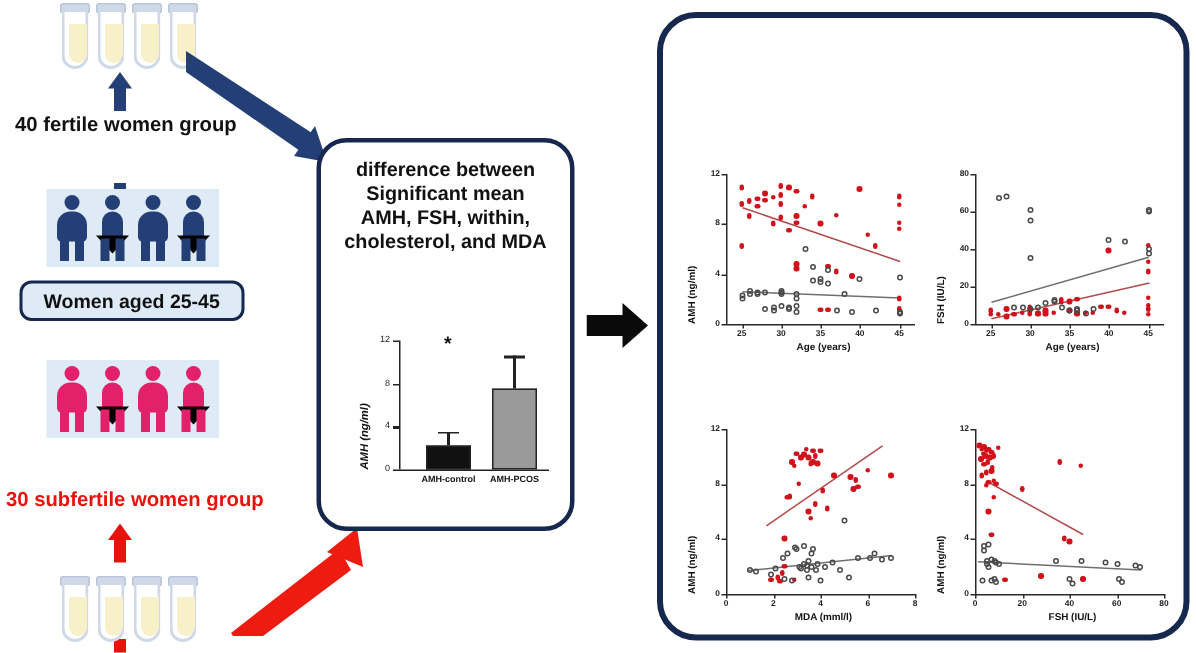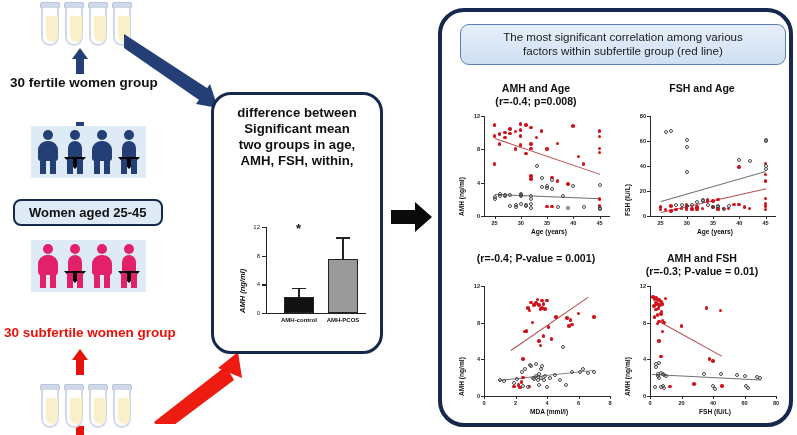--- a/index.html
+++ b/index.html
@@ -118,21 +118,21 @@
         <div class="tube-fluid"></div>
       </div>
     </div>
   </div>
 
 <div class="abs varrow" style="left:72px;top:48px;height:26px;">
   <div class="stem" style="background:#233f76;top:10px;height:16px;"></div>
   <div class="head" style="border-bottom:11px solid #233f76;top:0;"></div>
 </div>
 
-<div class="abs vlabel" id="fertile-label" style="left:10px;top:75px;">30 fertile women group</div>
+<div class="abs vlabel" id="fertile-label" style="left:10px;top:75px;">40 fertile women group</div>
 
 <div class="abs varrow" style="left:72px;top:96px;height:26px;">
   <div class="stem" style="background:#233f76;top:0;height:16px;"></div>
   <div class="head" style="border-top:11px solid #233f76;top:15px;"></div>
 </div>
 
 <div class="abs people-box navy" id="people-navy" style="left:31px;top:126px;">
     <div class="person">
       <div class="p-head"></div>
       <div class="p-body"></div>
@@ -148,21 +148,21 @@
       <div class="p-body"></div>
       <div class="p-legs"></div>
     </div>
     <div class="person skirt">
       <div class="p-head"></div>
       <div class="p-body"></div>
       <div class="p-legs"></div>
     </div>
   </div>
 
-<div class="abs pillbox" id="age-box" style="left:13px;top:199px;">Women aged 25-45</div>
+<div class="abs pillbox" id="age-box" style="left:13px;top:187px;">Women aged 25-45</div>
 
 <div class="abs people-box pink" id="people-pink" style="left:31px;top:240px;">
     <div class="person">
       <div class="p-head"></div>
       <div class="p-body"></div>
       <div class="p-legs"></div>
     </div>
     <div class="person skirt">
       <div class="p-head"></div>
       <div class="p-body"></div>
@@ -236,22 +236,22 @@
 <div class="abs" style="left:391px;top:200px;width:42px;height:34px;">
   <svg width="42" height="34" viewBox="0 0 42 34">
     <path d="M0,10 L24,10 L24,2 L41,17 L24,32 L24,24 L0,24 Z" fill="#0a0a0a"></path>
   </svg>
 </div>
 
 <div class="abs" id="center-box">
   <div id="center-text">
     <div>difference between</div>
     <div>Significant mean</div>
-    <div>two groups in age,</div>
     <div>AMH, FSH, within,</div>
+    <div>cholesterol, and MDA</div>
   </div>
   <div id="barchart">
       <div class="bc-axis" style="left:34px;top:10px;width:1.3px;height:86px;"></div>
       <div class="bc-axis" style="left:34px;top:96px;width:100px;height:1.3px;"></div>
       <div class="bc-axis" style="left:30px;top:96px;width:4px;height:1.2px;"></div>
       <div class="bc-ticklab" style="top:96px;right:112px;">0</div>
       <div class="bc-axis" style="left:30px;top:67.33333333333334px;width:4px;height:1.2px;"></div>
       <div class="bc-ticklab" style="top:67.33333333333334px;right:112px;">4</div>
       <div class="bc-axis" style="left:30px;top:38.66666666666667px;width:4px;height:1.2px;"></div>
       <div class="bc-ticklab" style="top:38.66666666666667px;right:112px;">8</div>
@@ -264,30 +264,22 @@
       <div class="bc-xlab" style="left:42px;top:100px;width:50px;">AMH-control</div>
       <div class="bc-bar" style="left:96px;top:41.53333333333334px;width:30px;height:54.46666666666666px;background:#9a9a9a;border:0.8px solid #222;box-sizing:border-box;"></div>
       <div class="bc-err" style="left:110.3px;top:20.03333333333333px;height:21.500000000000007px;"></div>
       <div class="bc-errcap" style="left:104px;top:20.03333333333333px;width:14px;"></div>
       <div class="bc-xlab" style="left:86px;top:100px;width:50px;">AMH-PCOS</div>
       <div class="bc-star" style="left:64px;top:4px;">*</div>
     </div>
 </div>
 
 <div class="abs" id="right-panel">
-  <div id="panel-caption">
-    <div>The most significant correlation among various</div>
-    <div>factors within subfertile group (red line)</div>
-  </div>
 
   <div class="plot" id="plot-0" style="left:12px;top:70px;width:164px;height:160px;">
-      <div class="plot-title">
-        <div>AMH and Age</div>
-        <div>(r=-0.4; p=0.008)</div>
-      </div>
       <div class="ax" style="left:30px;top:34px;width:1.1px;height:100px;"></div>
       <div class="ax" style="left:30px;top:134px;width:126px;height:1.1px;"></div>
       <div class="tk" style="left:40.5px;top:134px;width:1px;height:3px;"></div>
       <div class="tklab" style="left:35.5px;top:138px;width:10px;text-align:center;">25</div>
       <div class="tk" style="left:66.75px;top:134px;width:1px;height:3px;"></div>
       <div class="tklab" style="left:61.75px;top:138px;width:10px;text-align:center;">30</div>
       <div class="tk" style="left:93px;top:134px;width:1px;height:3px;"></div>
       <div class="tklab" style="left:88px;top:138px;width:10px;text-align:center;">35</div>
       <div class="tk" style="left:119.25px;top:134px;width:1px;height:3px;"></div>
       <div class="tklab" style="left:114.25px;top:138px;width:10px;text-align:center;">40</div>
@@ -376,21 +368,20 @@
       <div class="dot-open" style="left:106.75px;top:112px;"></div>
       <div class="dot-open" style="left:112px;top:123.66666666666667px;"></div>
       <div class="dot-open" style="left:117.25px;top:102px;"></div>
       <div class="dot-open" style="left:127.75px;top:122.83333333333333px;"></div>
       <div class="dot-open" style="left:143.5px;top:101.16666666666666px;"></div>
       <div class="dot-open" style="left:143.5px;top:123.66666666666667px;"></div>
       <div class="dot-open" style="left:143.5px;top:125.33333333333333px;"></div>
     </div>
   <div class="plot" id="plot-1" style="left:178px;top:70px;width:164px;height:160px;">
       <div class="plot-title">
-        <div>FSH and Age</div>
       </div>
       <div class="ax" style="left:30px;top:34px;width:1.1px;height:100px;"></div>
       <div class="ax" style="left:30px;top:134px;width:126px;height:1.1px;"></div>
       <div class="tk" style="left:40.5px;top:134px;width:1px;height:3px;"></div>
       <div class="tklab" style="left:35.5px;top:138px;width:10px;text-align:center;">25</div>
       <div class="tk" style="left:66.75px;top:134px;width:1px;height:3px;"></div>
       <div class="tklab" style="left:61.75px;top:138px;width:10px;text-align:center;">30</div>
       <div class="tk" style="left:93px;top:134px;width:1px;height:3px;"></div>
       <div class="tklab" style="left:88px;top:138px;width:10px;text-align:center;">35</div>
       <div class="tk" style="left:119.25px;top:134px;width:1px;height:3px;"></div>
@@ -470,21 +461,20 @@
       <div class="dot-open" style="left:127.75px;top:77px;"></div>
       <div class="dot-open" style="left:143.5px;top:55.75px;"></div>
       <div class="dot-open" style="left:143.5px;top:57px;"></div>
       <div class="dot-open" style="left:143.5px;top:82px;"></div>
       <div class="dot-open" style="left:143.5px;top:84.5px;"></div>
       <div class="dot-open" style="left:54.25px;top:120.75px;"></div>
       <div class="dot-open" style="left:59.5px;top:120.75px;"></div>
     </div>
   <div class="plot" id="plot-2" style="left:12px;top:240px;width:164px;height:170px;">
       <div class="plot-title">
-        <div>(r=-0.4; P-value = 0.001)</div>
       </div>
       <div class="ax" style="left:30px;top:34px;width:1.1px;height:110px;"></div>
       <div class="ax" style="left:30px;top:144px;width:126px;height:1.1px;"></div>
       <div class="tk" style="left:30px;top:144px;width:1px;height:3px;"></div>
       <div class="tklab" style="left:25px;top:148px;width:10px;text-align:center;">0</div>
       <div class="tk" style="left:61.5px;top:144px;width:1px;height:3px;"></div>
       <div class="tklab" style="left:56.5px;top:148px;width:10px;text-align:center;">2</div>
       <div class="tk" style="left:93px;top:144px;width:1px;height:3px;"></div>
       <div class="tklab" style="left:88px;top:148px;width:10px;text-align:center;">4</div>
       <div class="tk" style="left:124.5px;top:144px;width:1px;height:3px;"></div>
@@ -567,24 +557,20 @@
       <div class="dot-open" style="left:103.6px;top:125.5px;"></div>
       <div class="dot-open" style="left:106.75px;top:93.41666666666667px;"></div>
       <div class="dot-open" style="left:109.9px;top:131px;"></div>
       <div class="dot-open" style="left:116.19999999999999px;top:118.16666666666666px;"></div>
       <div class="dot-open" style="left:124.07499999999999px;top:118.16666666666666px;"></div>
       <div class="dot-open" style="left:127.225px;top:115.41666666666667px;"></div>
       <div class="dot-open" style="left:131.95px;top:119.08333333333333px;"></div>
       <div class="dot-open" style="left:138.25px;top:118.16666666666666px;"></div>
     </div>
   <div class="plot" id="plot-3" style="left:178px;top:240px;width:164px;height:170px;">
-      <div class="plot-title">
-        <div>AMH and FSH</div>
-        <div>(r=-0.3; P-value = 0.01)</div>
-      </div>
       <div class="ax" style="left:30px;top:34px;width:1.1px;height:110px;"></div>
       <div class="ax" style="left:30px;top:144px;width:126px;height:1.1px;"></div>
       <div class="tk" style="left:30px;top:144px;width:1px;height:3px;"></div>
       <div class="tklab" style="left:25px;top:148px;width:10px;text-align:center;">0</div>
       <div class="tk" style="left:61.5px;top:144px;width:1px;height:3px;"></div>
       <div class="tklab" style="left:56.5px;top:148px;width:10px;text-align:center;">20</div>
       <div class="tk" style="left:93px;top:144px;width:1px;height:3px;"></div>
       <div class="tklab" style="left:88px;top:148px;width:10px;text-align:center;">40</div>
       <div class="tk" style="left:124.5px;top:144px;width:1px;height:3px;"></div>
       <div class="tklab" style="left:119.5px;top:148px;width:10px;text-align:center;">60</div>

